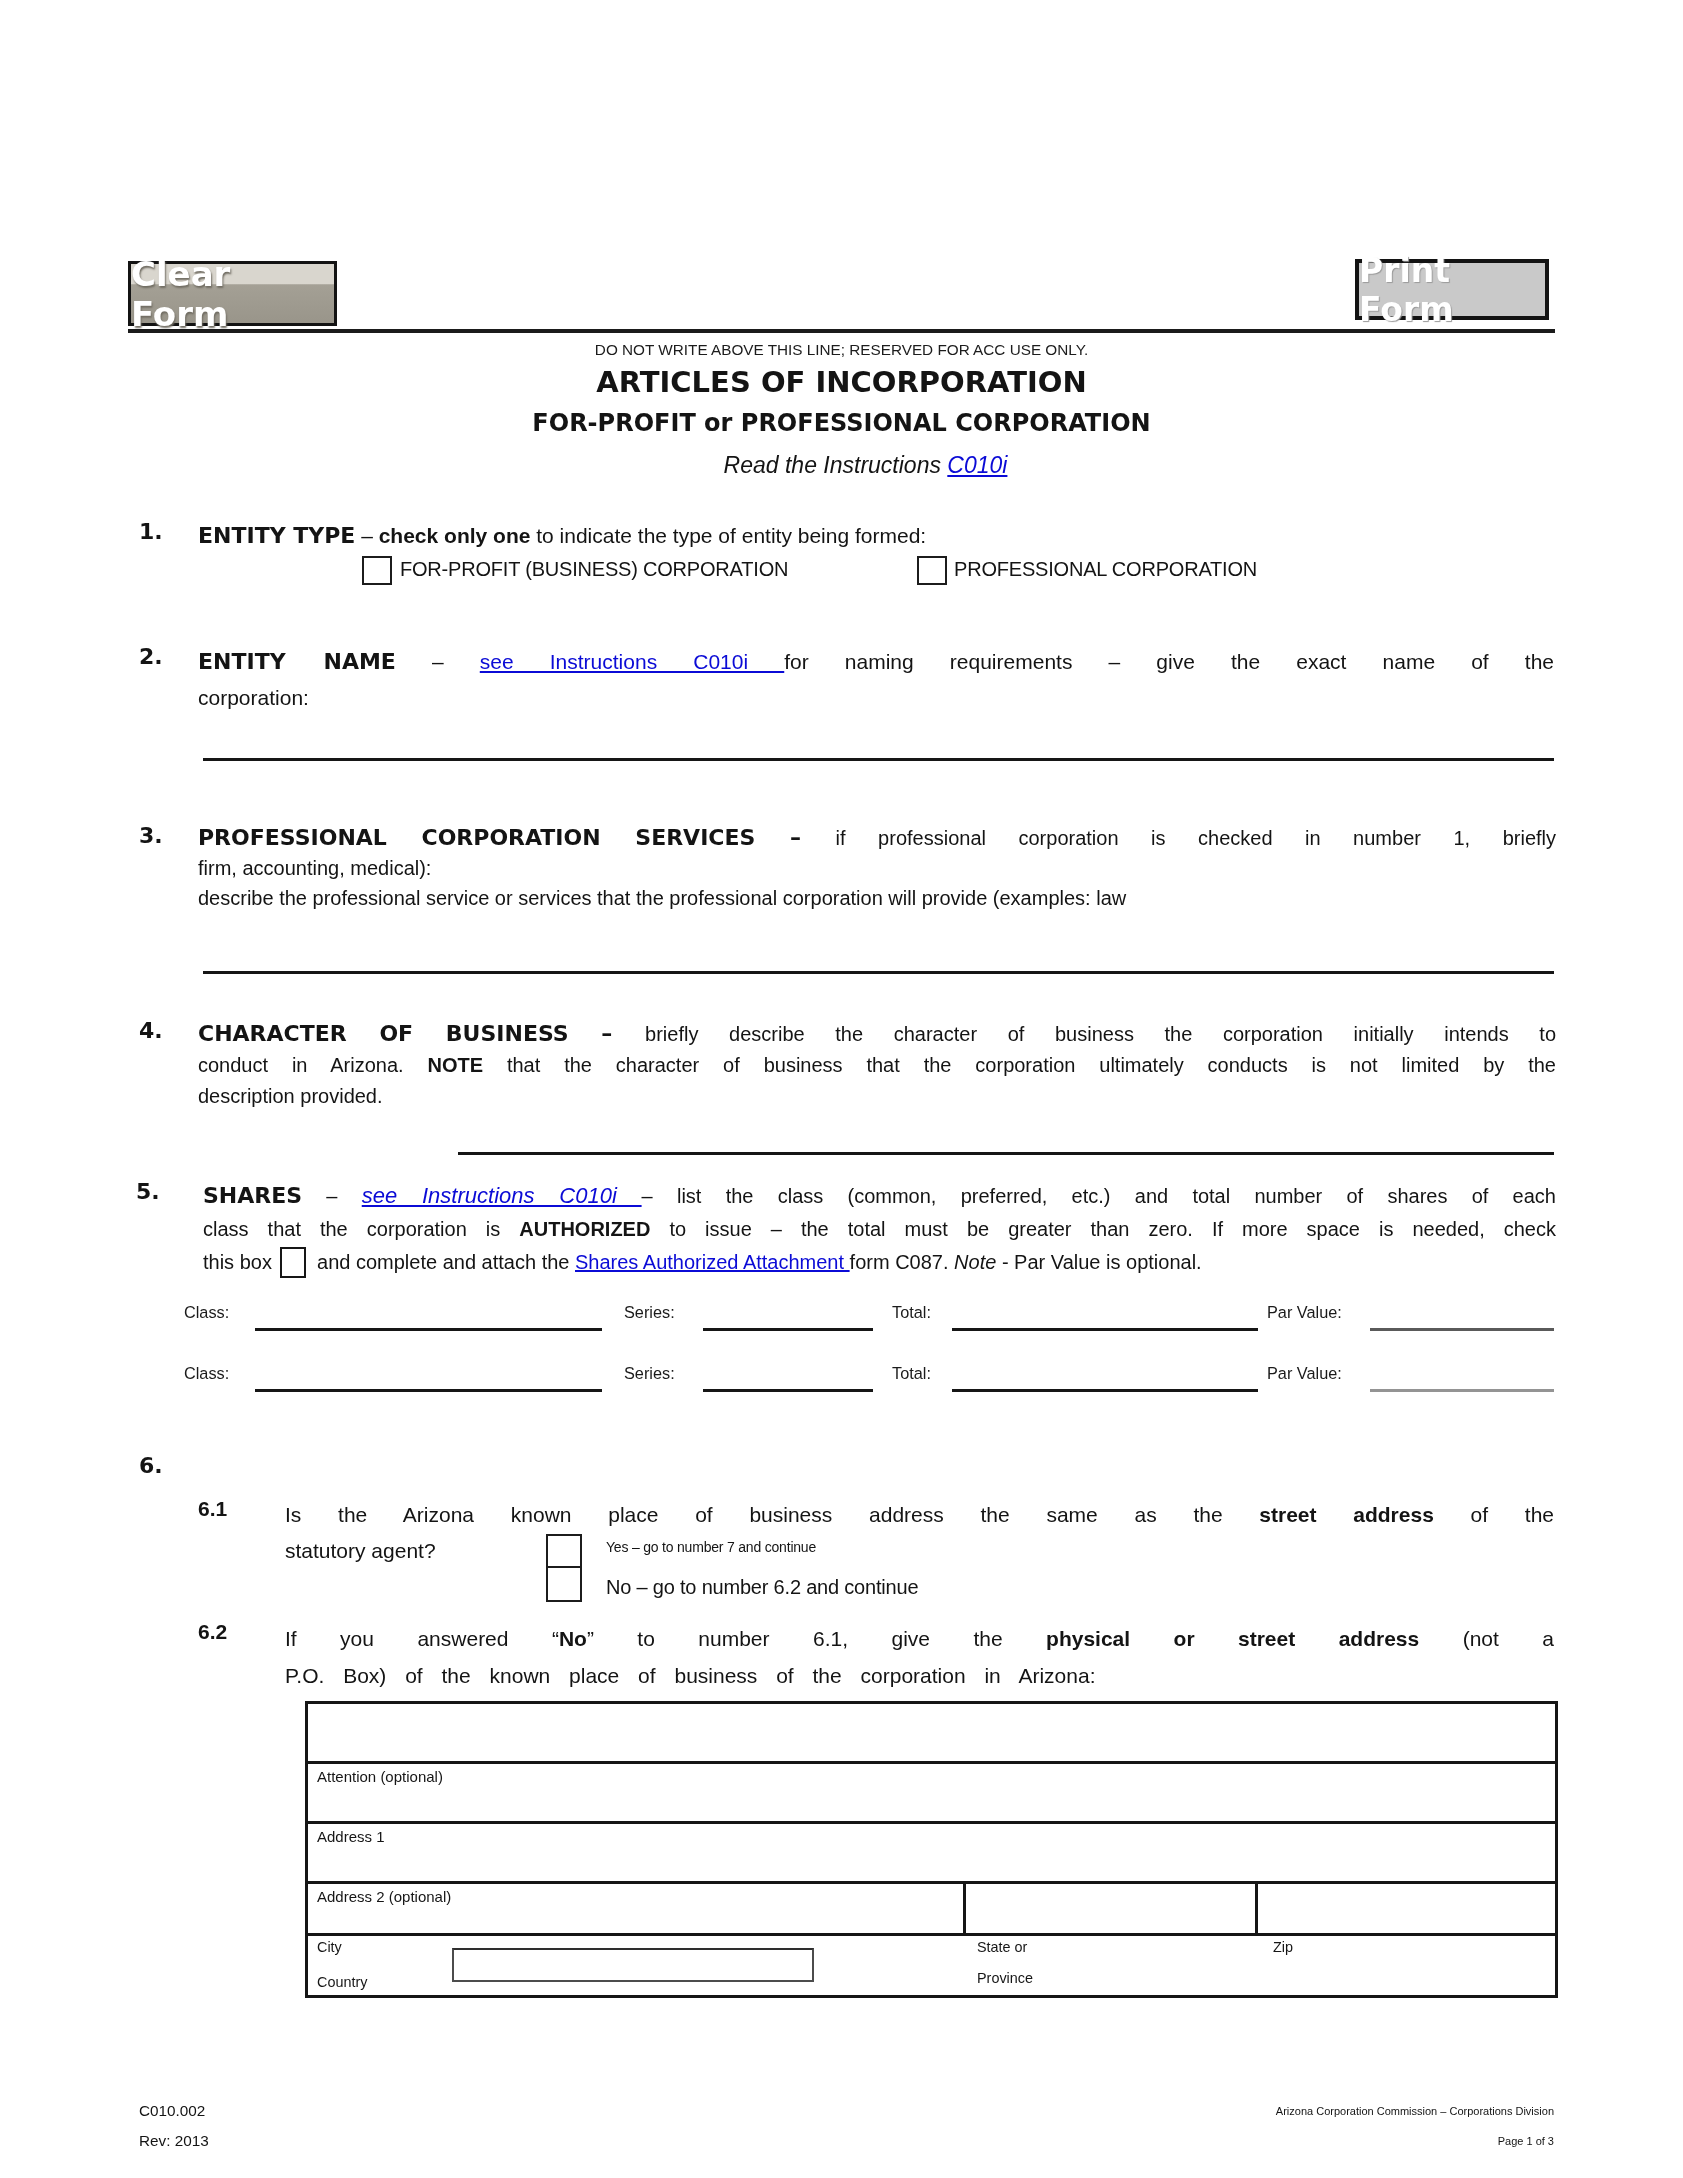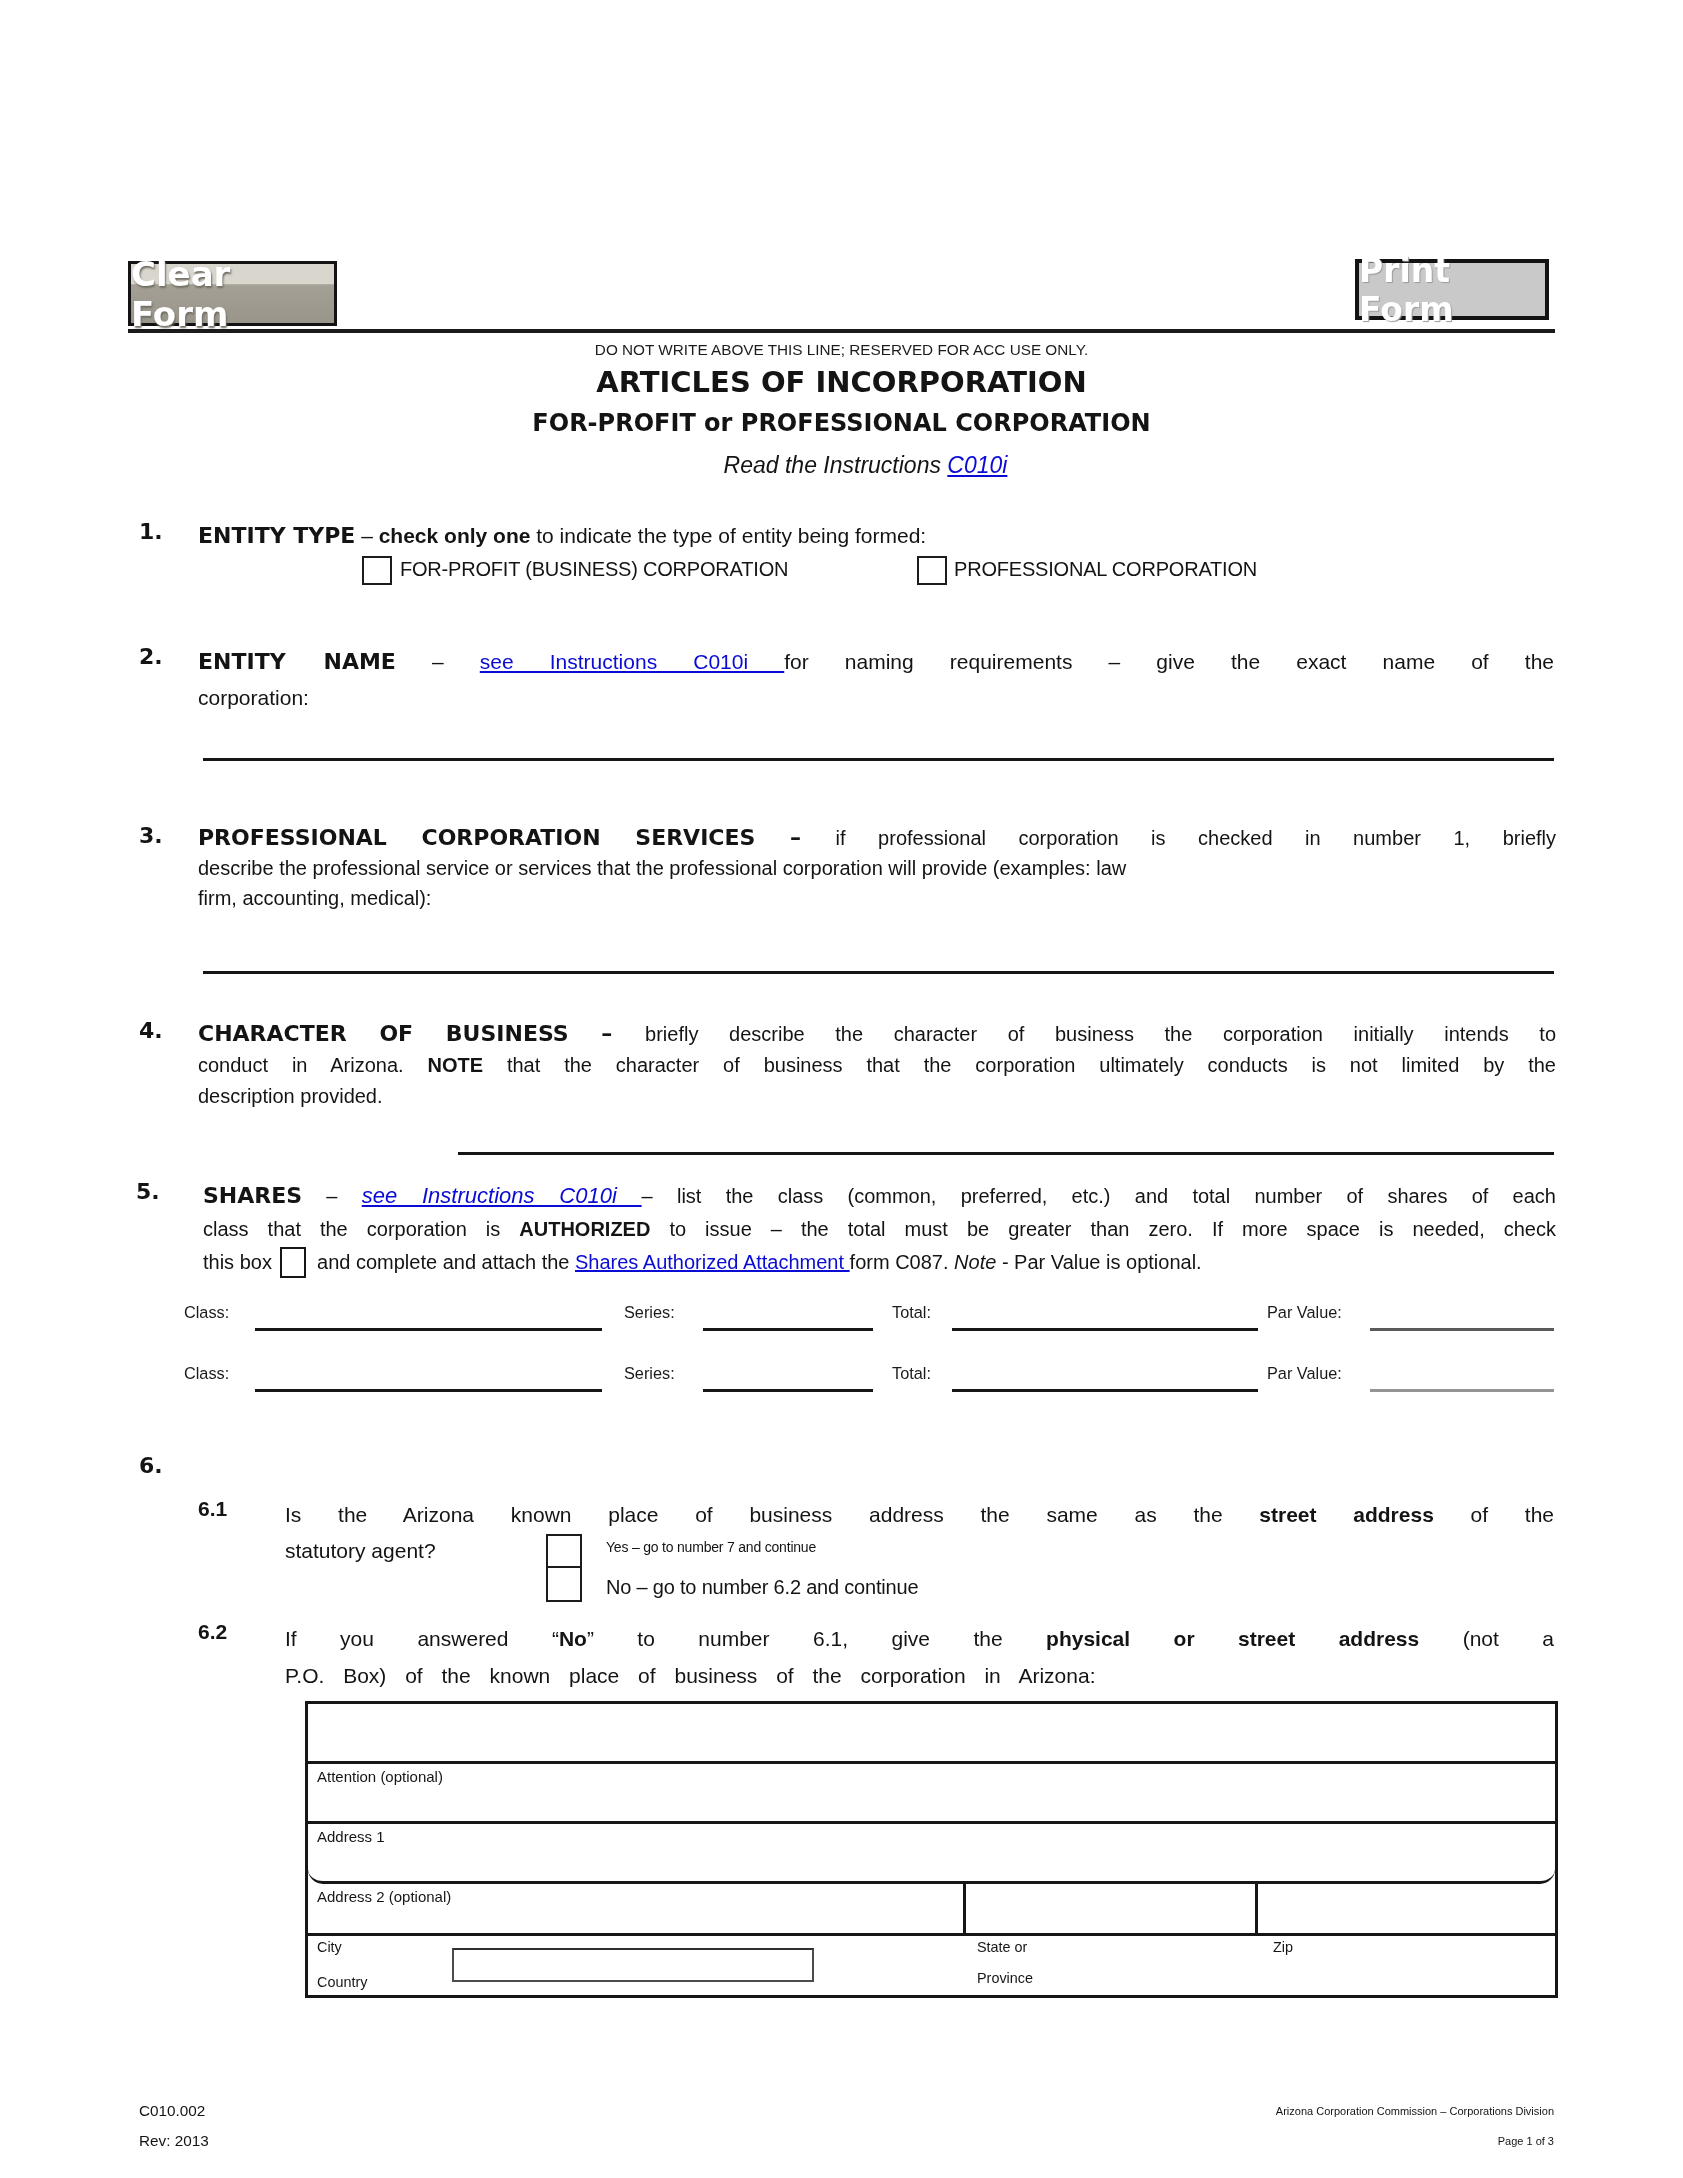--- a/index.html
+++ b/index.html
@@ -92,22 +92,22 @@
   <div class="num" style="left:139px; top:644px;">2.</div>
   <div class="body-txt s2-body">
     <div class="jl"><span class="hb">ENTITY NAME</span><span> – </span><span class="lnk">see Instructions C010i </span><span>for naming requirements – give the exact name of the</span></div>
     <div>corporation:</div>
   </div>
   <div class="fill-line" style="left:203px; top:758px; width:1351px;"></div>
 
   <div class="num" style="left:139px; top:823px;">3.</div>
   <div class="body-txt s3-body">
     <div class="jl"><span class="hb">PROFESSIONAL CORPORATION SERVICES – </span><span>if professional corporation is checked in number 1, briefly</span></div>
+    <div>firm, accounting, medical):</div>
     <div>describe the professional service or services that the professional corporation will provide (examples: law</div>
-    <div>firm, accounting, medical):</div>
   </div>
   <div class="fill-line" style="left:203px; top:971px; width:1351px;"></div>
 
   <div class="num" style="left:139px; top:1018px;">4.</div>
   <div class="body-txt s4-body">
     <div class="jl"><span class="hb">CHARACTER OF BUSINESS – </span><span>briefly describe the character of business the corporation initially intends to</span></div>
     <div class="jl"><span>conduct in Arizona. </span><span class="b">NOTE</span><span> that the character of business that the corporation ultimately conducts is not limited by the</span></div>
     <div>description provided.</div>
   </div>
   <div class="fill-line" style="left:458px; top:1152px; width:1096px;"></div>
@@ -153,21 +153,21 @@
   <div class="body-txt q2-body">
     <div class="jl"><span>If you answered “</span><span class="b">No</span><span>” to number 6.1, give the </span><span class="b">physical or street address</span><span> (not a</span></div>
     <div class="ws">P.O. Box) of the known place of business of the corporation in Arizona:</div>
   </div>
 
   <div class="abs addr-table">
     <div class="tr" style="height:60px;"></div>
     <div class="tr" style="height:60px;">
       <div class="cell-label">Attention (optional)</div>
     </div>
-    <div class="tr" style="height:60px;border-radius:15px;">
+    <div class="tr" style="height:60px;">
       <div class="cell-label">Address 1</div>
     </div>
     <div class="tr" style="height:52px;">
       <div class="cell-label">Address 2 (optional)</div>
       <div class="vdiv" style="left:655px;"></div>
       <div class="vdiv" style="left:947px;"></div>
     </div>
     <div class="tr" style="height:59px; border-bottom:none;">
       <div class="mini-label" style="left:9px; top:3px;">City</div>
       <div class="mini-label" style="left:669px; top:3px;">State or</div>

